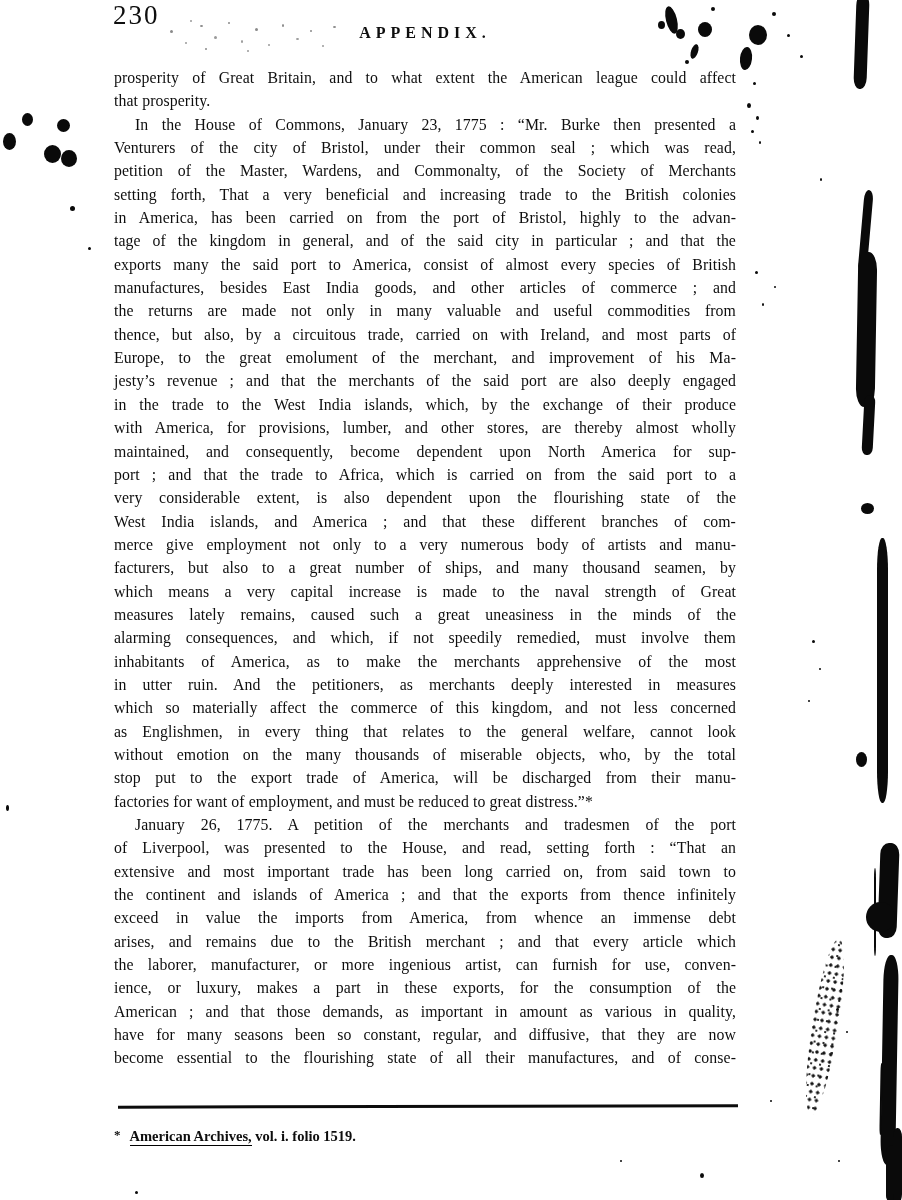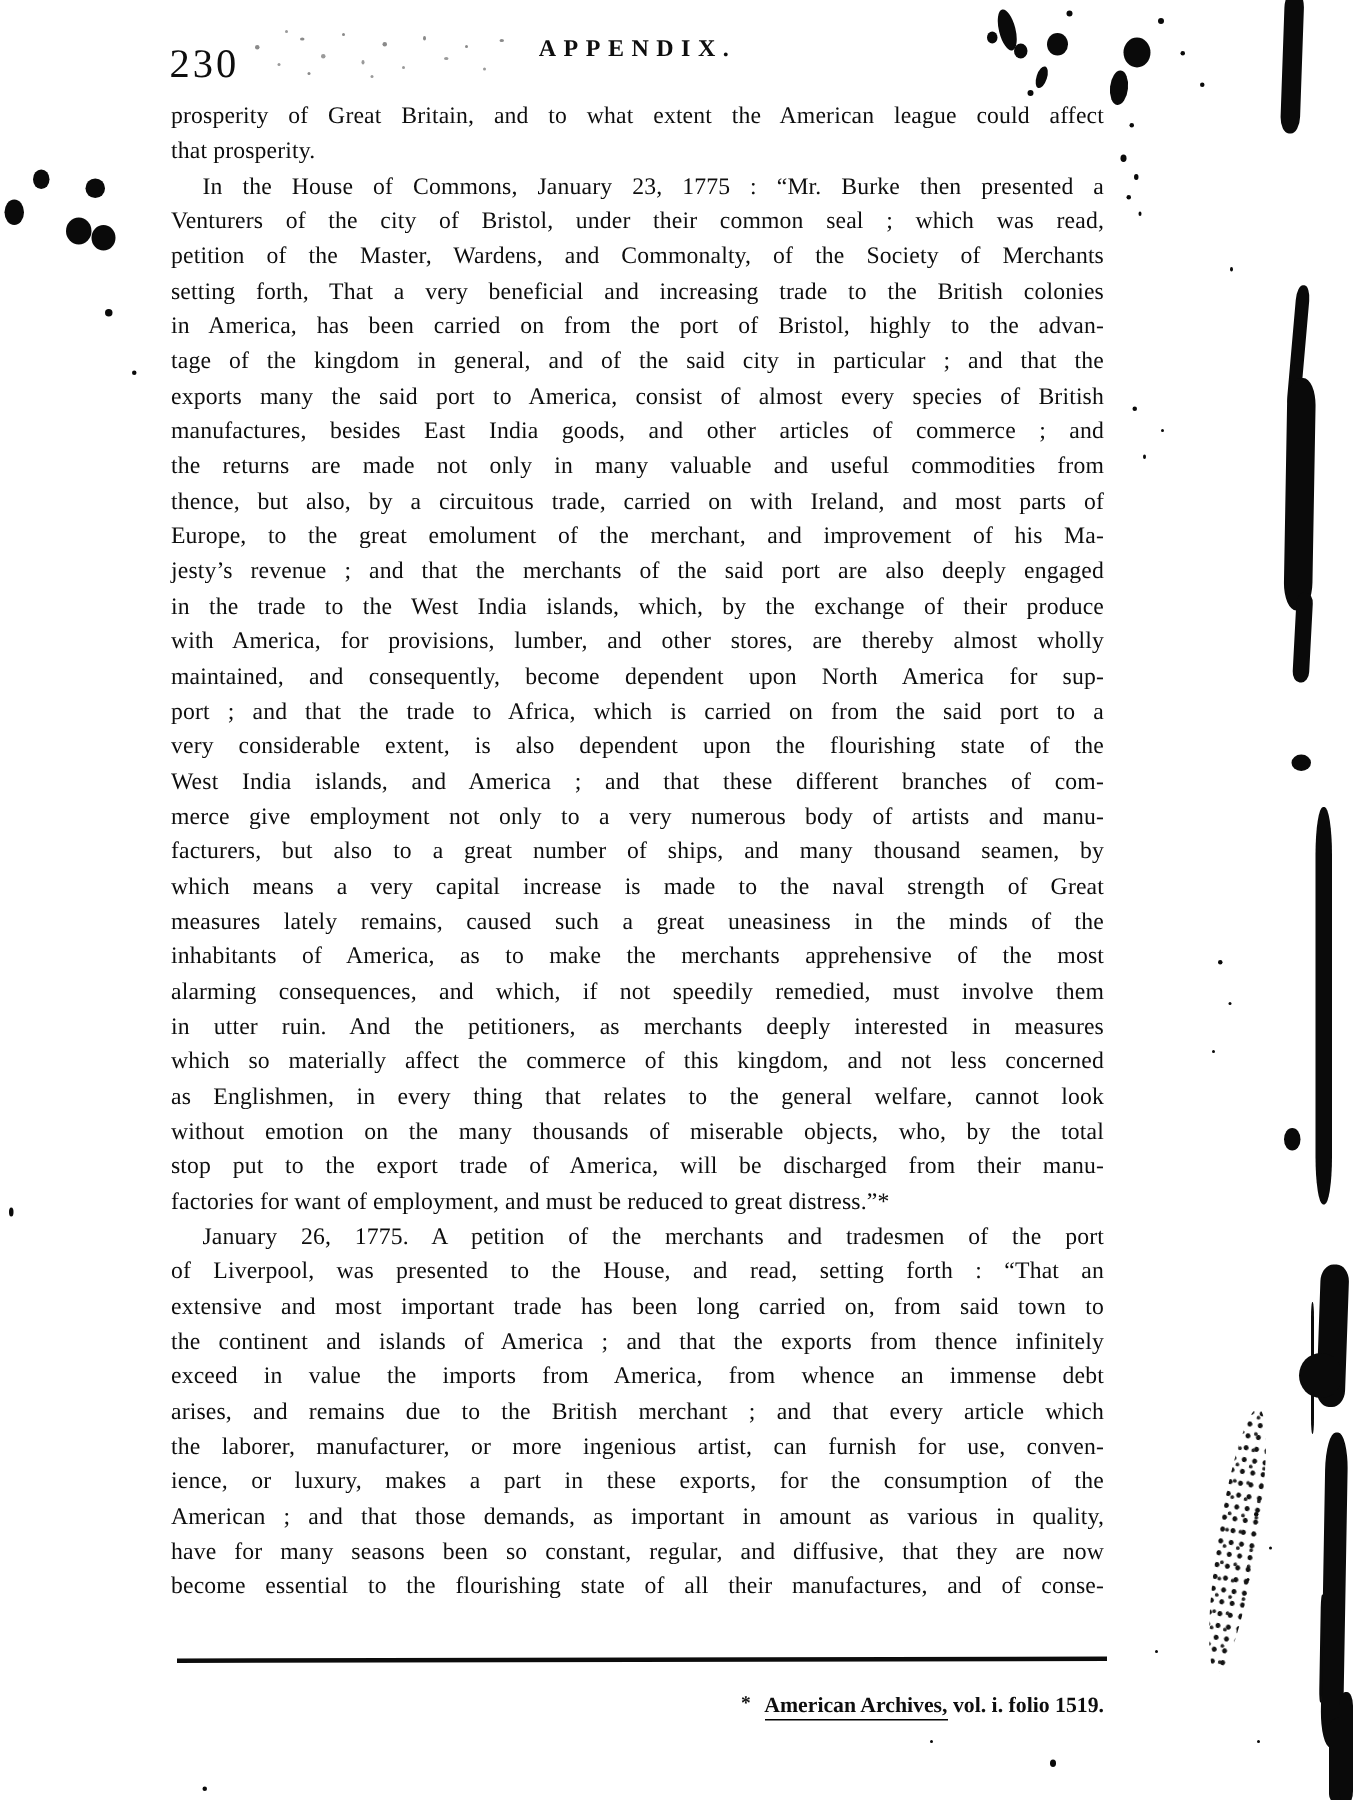--- a/index.html
+++ b/index.html
@@ -6,21 +6,21 @@
   .page{
     position:relative;
     width:902px;height:1200px;
     margin:0 auto;
     background:#ffffff;
     overflow:hidden;
     font-family:"Liberation Serif","DejaVu Serif",serif;
     color:#0e0e0e;
   }
   .pagenum{
-    position:absolute;left:113px;top:27px;
+    position:absolute;left:113px;top:0;
     font-size:27px;letter-spacing:2px;
   }
   .head-title{
     position:absolute;left:114px;top:24px;width:622px;
     text-align:center;font-size:16px;font-weight:bold;letter-spacing:5px;
   }
   .textblock{
     position:absolute;left:114px;top:66px;width:622px;
     font-size:15.8px;line-height:23.35px;
     letter-spacing:0.1px;
@@ -32,21 +32,21 @@
     white-space:nowrap;
   }
   .tline.nojust{text-align-last:left;}
   .tline.indent{text-indent:21px;}
   .footnote-rule{
     position:absolute;left:118px;top:1105px;width:620px;height:3px;
     background:#0c0c0c;transform:rotate(-0.12deg);
   }
   .footnote{
     position:absolute;left:114px;top:1127px;width:622px;
-    text-align:right;font-size:14.5px;font-weight:bold;
+    text-align:left;font-size:14.5px;font-weight:bold;
   }
   .fn-marker{margin-right:9px;font-size:13px;vertical-align:2px;}
   .fn-src{border-bottom:1.6px solid #000;padding-bottom:0.5px;}
   
   .art{position:absolute;background:#0a0a0a;}
   .art.blob{border-radius:50%;}
   .art.speck{border-radius:50%;}
   .art.bar{border-radius:45%/12%;}
   .art.smudge{
     background:transparent;
@@ -82,22 +82,22 @@
       <div class="tline">in the trade to the West India islands, which, by the exchange of their produce</div>
       <div class="tline">with America, for provisions, lumber, and other stores, are thereby almost wholly</div>
       <div class="tline">maintained, and consequently, become dependent upon North America for sup-</div>
       <div class="tline">port ; and that the trade to Africa, which is carried on from the said  port to a</div>
       <div class="tline">very considerable extent, is also dependent upon the flourishing state of the</div>
       <div class="tline">West India islands, and America ; and that these different branches of com-</div>
       <div class="tline">merce give employment not only to a very numerous body of artists and manu-</div>
       <div class="tline">facturers, but also to a great number of ships, and  many thousand  seamen, by</div>
       <div class="tline">which means a very capital increase is made to the naval strength of Great</div>
       <div class="tline">measures lately remains, caused such a great uneasiness in the minds of the</div>
+      <div class="tline">alarming consequences, and which, if not speedily remedied, must involve them</div>
       <div class="tline">inhabitants of America, as to make the  merchants apprehensive of the most</div>
-      <div class="tline">alarming consequences, and which, if not speedily remedied, must involve them</div>
       <div class="tline">in utter ruin.  And the petitioners, as merchants deeply interested in measures</div>
       <div class="tline">which so materially affect the commerce of this kingdom, and not less concerned</div>
       <div class="tline">as Englishmen, in every thing that relates to the general welfare, cannot look</div>
       <div class="tline">without emotion on the many thousands of miserable objects, who, by the total</div>
       <div class="tline">stop put to the export trade of America, will be discharged from their manu-</div>
       <div class="tline nojust">factories for want of employment, and must be reduced to great distress.”*</div>
       <div class="tline indent">January 26, 1775.  A petition of the merchants and tradesmen of the port</div>
       <div class="tline">of Liverpool, was presented to the House, and read, setting forth : “That an</div>
       <div class="tline">extensive and most important trade has been long carried on, from said town to</div>
       <div class="tline">the continent and islands of America ; and that the exports from thence infinitely</div>

